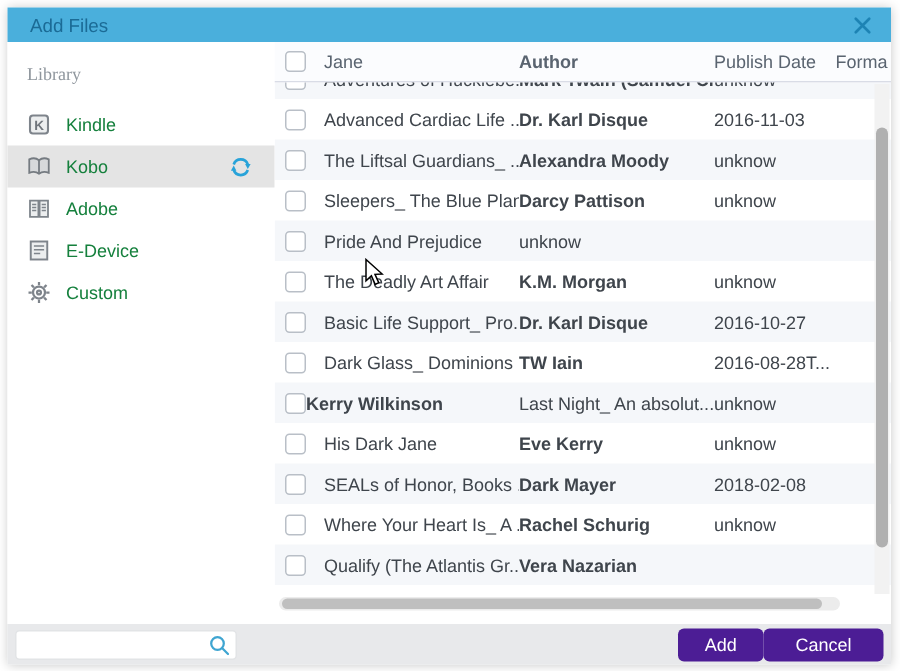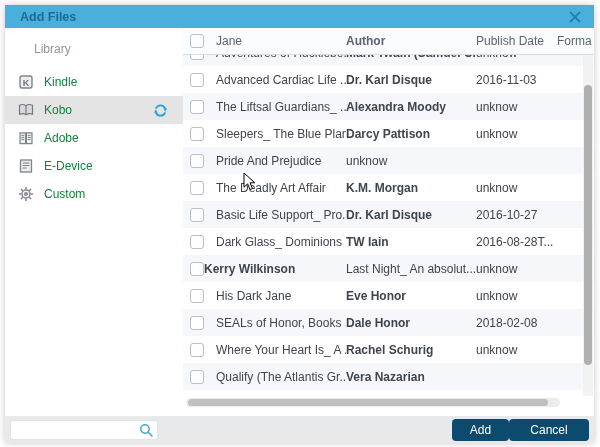--- a/index.html
+++ b/index.html
@@ -5,29 +5,29 @@
   * { margin:0; padding:0; box-sizing:border-box; }
   html,body { width:600px; height:447px; }
   body { font-family:"Liberation Sans", sans-serif; background:#ffffff; position:relative; overflow:hidden; }
 
   .dialog { position:absolute; left:5px; top:5px; width:589px; height:438px;
             background:#ffffff; box-shadow:0 0 7px rgba(0,0,0,.22); }
 
   
   .titlebar { height:23px; background:#4aafdc; display:flex; align-items:center;
               padding:0 12px 0 15px; }
-  .titlebar .title { color:#1b6b96; font-size:12.5px; font-weight:bold; }
+  .titlebar .title { color:#1b6b96; font-size:12.5px; font-weight:normal; }
   .titlebar .close { margin-left:auto; width:14px; height:14px; cursor:pointer; display:flex; align-items:center; justify-content:center; }
 
   
   .body { display:flex; height:388px; }
 
   
   .sidebar { width:178px; flex:0 0 178px; background:#ffffff; padding-top:10px; }
-  .lib-heading { color:#8f969d; font-size:12px; margin:4px 0 12px 29px; }
+  .lib-heading { color:#8f969d; font-size:12px; margin:4px 0 12px 13px;font-family:Liberation Serif, serif; }
   .side-item { height:28px; display:flex; align-items:center; padding-left:13px; position:relative; cursor:pointer; }
   .side-item.selected { background:#e4e4e4; }
   .side-item .ic { width:16px; height:16px; flex:0 0 16px; margin-right:10px; }
   .side-item .ic svg { width:16px; height:16px; display:block; }
   .side-item .lbl { color:#15803d; font-size:12px; }
   .side-item .refresh { position:absolute; right:15px; width:15px; height:15px; cursor:pointer; }
   .side-item .refresh svg { width:15px; height:15px; display:block; }
 
   
   .table { position:relative; flex:1; overflow:hidden; }
@@ -57,21 +57,21 @@
   .vscroll .thumb { position:absolute; left:1px; top:29px; width:8px; height:280px;
                     background:#b0b0b0; border-radius:4px; cursor:pointer; }
 
   
   .footer { height:27px; background:#e8e9eb; display:flex; align-items:center; padding:0 3px 0 5px; }
   .searchwrap { position:relative; width:148px; height:20px; }
   .searchwrap input { width:148px; height:20px; border:1px solid #e2e4e6; border-radius:3px;
                       background:#ffffff; padding:0 22px 0 7px; font-size:12px; outline:none;
                       font-family:"Liberation Sans", sans-serif; }
   .searchwrap .mag { position:absolute; right:5px; top:3px; width:14px; height:14px; }
-  .btn { height:22px; border:none; border-radius:4px; background:#0c4a6e; color:#ffffff;
+  .btn { height:22px; border:none; border-radius:4px; background:#4c1d95; color:#ffffff;
          font-size:12px; font-family:"Liberation Sans", sans-serif; cursor:pointer; }
   .btn.add { width:57px; margin-left:auto; }
   .btn.cancel { width:80px; margin-right:2px; }
 
   
   .cursor { position:absolute; left:243px; top:172px; width:13px; height:19px; pointer-events:none; z-index:50; }
 </style>
 </head>
 <body>
 
@@ -236,30 +236,30 @@
               <span class="c author">Kerry Wilkinson</span>
               <span class="c name">Last Night_ An absolut...</span>
               <span class="c date">unknow</span>
               <span class="c fmt"></span>
             </div>
           </div>
           <div class="trow">
             <div class="trow-in">
               <span class="cb"></span>
               <span class="c name">His Dark Jane</span>
-              <span class="c author">Eve Honor</span>
+              <span class="c author">Eve Kerry</span>
               <span class="c date">unknow</span>
               <span class="c fmt"></span>
             </div>
           </div>
           <div class="trow">
             <div class="trow-in">
               <span class="cb"></span>
               <span class="c name">SEALs of Honor, Books ...</span>
-              <span class="c author">Dale Honor</span>
+              <span class="c author">Dark Mayer</span>
               <span class="c date">2018-02-08</span>
               <span class="c fmt"></span>
             </div>
           </div>
           <div class="trow">
             <div class="trow-in">
               <span class="cb"></span>
               <span class="c name">Where Your Heart Is_ A ...</span>
               <span class="c author">Rachel Schurig</span>
               <span class="c date">unknow</span>

